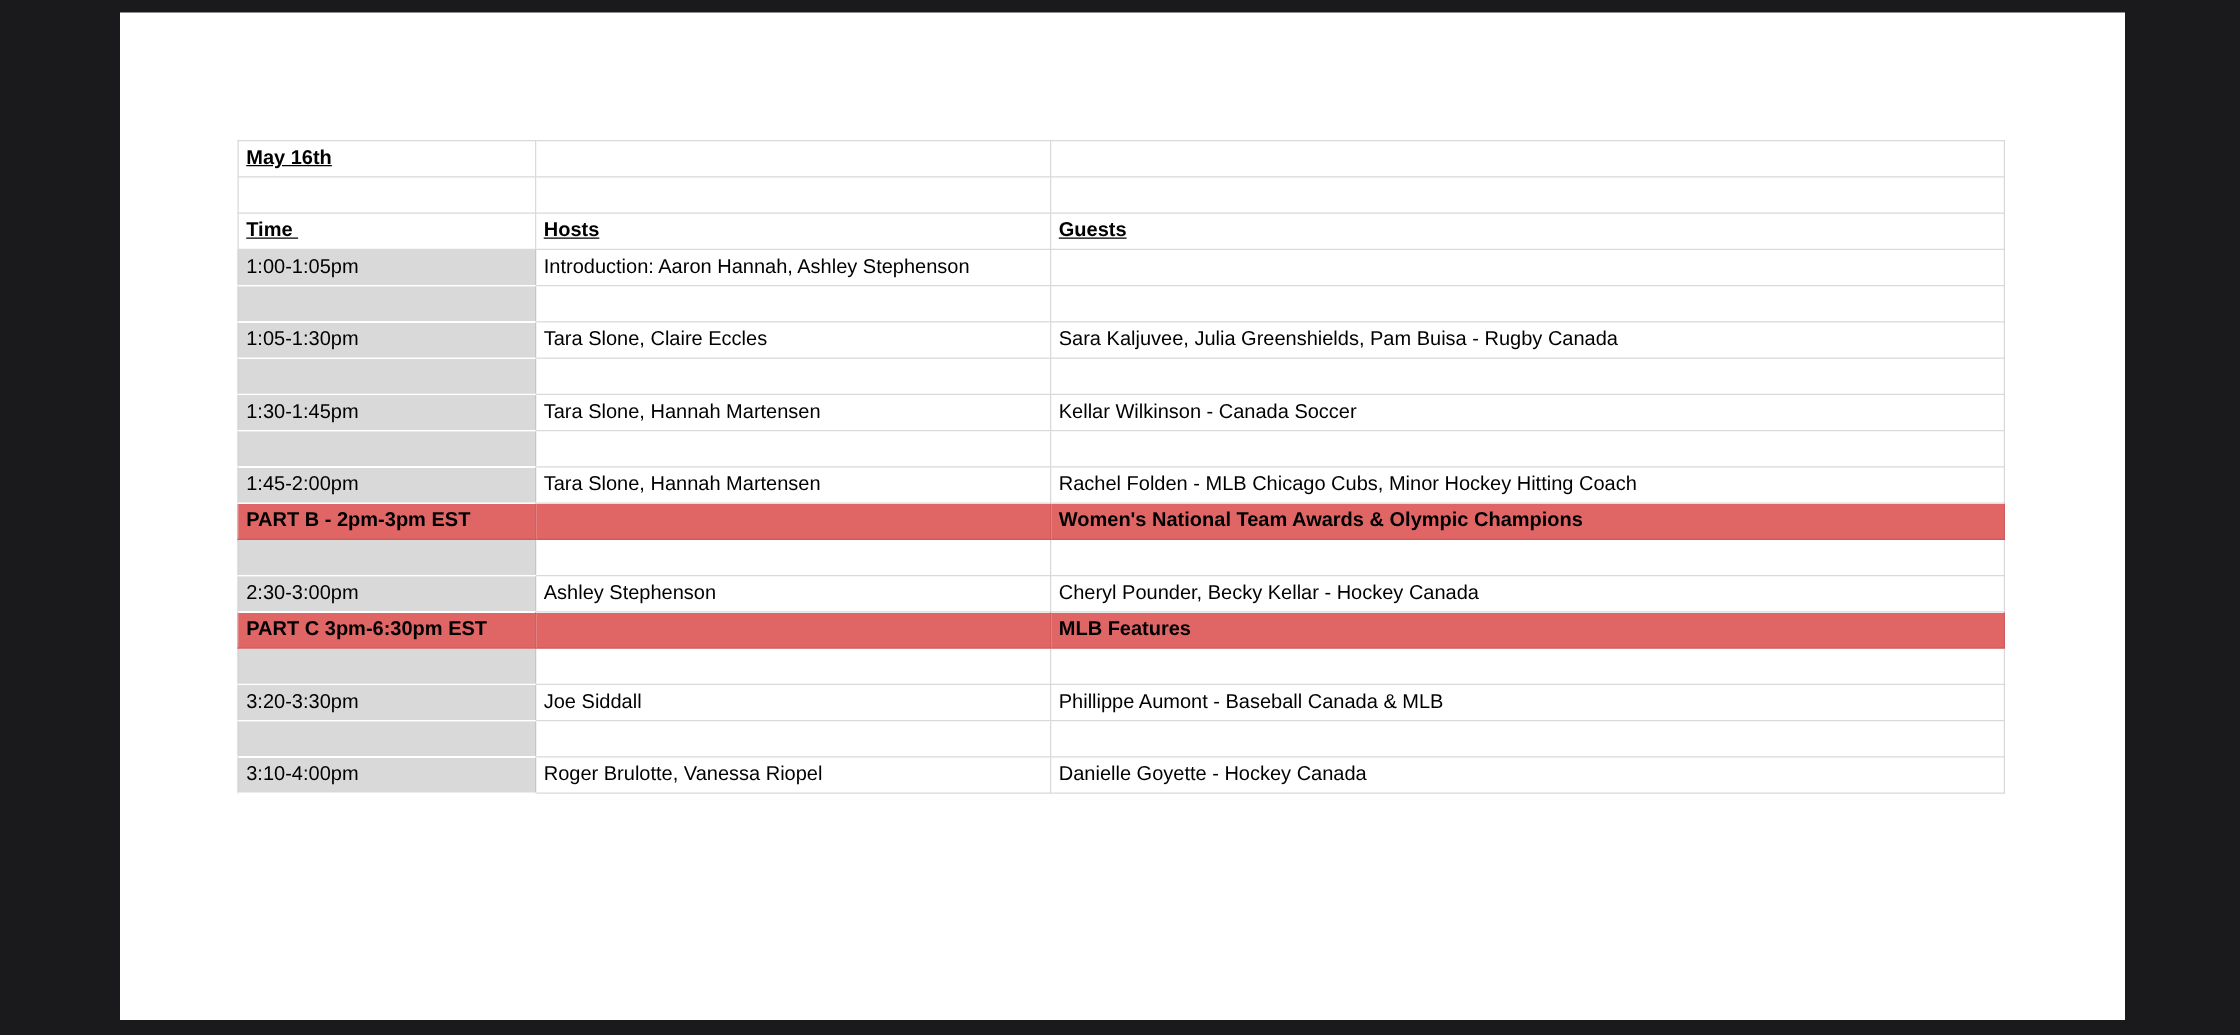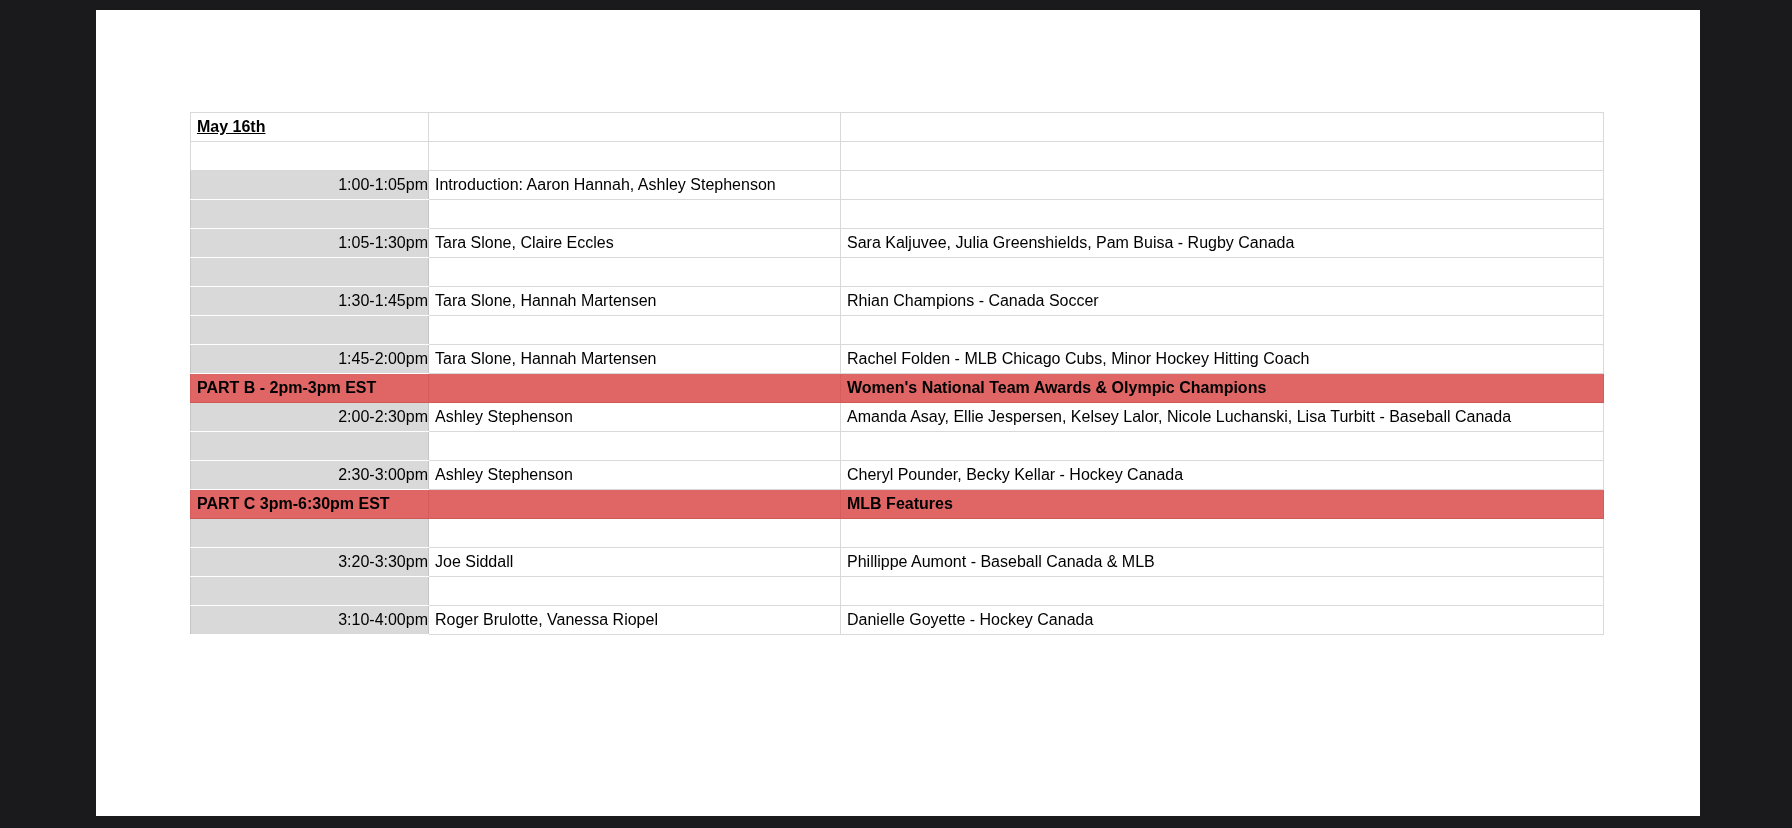--- a/index.html
+++ b/index.html
@@ -44,21 +44,20 @@
     border-top-color:#cf5955;
     border-bottom-color:#cf5955;
   }
   
   td.t-gray {
     background:var(--time-bg,#d9d9d9);
     border-top-color:#ffffff;
     border-bottom-color:#ffffff;
     border-right-color:#c6c6c6;
     border-left-color:#c6c6c6;
-    text-align:right;
   }
 </style>
 </head>
 <body>
 
 <div class="stage">
   <div class="page">
     <table class="sched">
       <colgroup>
         <col class="c-time">
@@ -69,20 +68,25 @@
           <tr class="r-title">
     <td class="cell">May 16th</td>
     <td class="cell"></td>
     <td class="cell"></td>
   </tr>
           <tr class="r-blank">
     <td class="cell"></td>
     <td class="cell"></td>
     <td class="cell"></td>
   </tr>
+          <tr class="r-header">
+    <td class="cell">Time </td>
+    <td class="cell">Hosts</td>
+    <td class="cell">Guests</td>
+  </tr>
           <tr class="r-data">
     <td class="cell t-gray">1:00-1:05pm</td>
     <td class="cell">Introduction: Aaron Hannah, Ashley Stephenson</td>
     <td class="cell"></td>
   </tr>
           <tr class="r-spacer">
     <td class="cell t-gray"></td>
     <td class="cell"></td>
     <td class="cell"></td>
   </tr>
@@ -92,41 +96,36 @@
     <td class="cell">Sara Kaljuvee, Julia Greenshields, Pam Buisa - Rugby Canada</td>
   </tr>
           <tr class="r-spacer">
     <td class="cell t-gray"></td>
     <td class="cell"></td>
     <td class="cell"></td>
   </tr>
           <tr class="r-data">
     <td class="cell t-gray">1:30-1:45pm</td>
     <td class="cell">Tara Slone, Hannah Martensen</td>
-    <td class="cell">Rhian Champions - Canada Soccer</td>
+    <td class="cell">Kellar Wilkinson - Canada Soccer</td>
   </tr>
           <tr class="r-spacer">
     <td class="cell t-gray"></td>
     <td class="cell"></td>
     <td class="cell"></td>
   </tr>
           <tr class="r-data">
     <td class="cell t-gray">1:45-2:00pm</td>
     <td class="cell">Tara Slone, Hannah Martensen</td>
     <td class="cell">Rachel Folden - MLB Chicago Cubs, Minor Hockey Hitting Coach</td>
   </tr>
           <tr class="r-section">
     <td class="cell">PART B - 2pm-3pm EST</td>
     <td class="cell"></td>
     <td class="cell">Women's National Team Awards &amp; Olympic Champions</td>
-  </tr>
-          <tr class="r-data">
-    <td class="cell t-gray">2:00-2:30pm</td>
-    <td class="cell">Ashley Stephenson</td>
-    <td class="cell">Amanda Asay, Ellie Jespersen, Kelsey Lalor, Nicole Luchanski, Lisa Turbitt  - Baseball Canada</td>
   </tr>
           <tr class="r-spacer">
     <td class="cell t-gray"></td>
     <td class="cell"></td>
     <td class="cell"></td>
   </tr>
           <tr class="r-data">
     <td class="cell t-gray">2:30-3:00pm</td>
     <td class="cell">Ashley Stephenson</td>
     <td class="cell">Cheryl Pounder, Becky Kellar - Hockey Canada</td>

